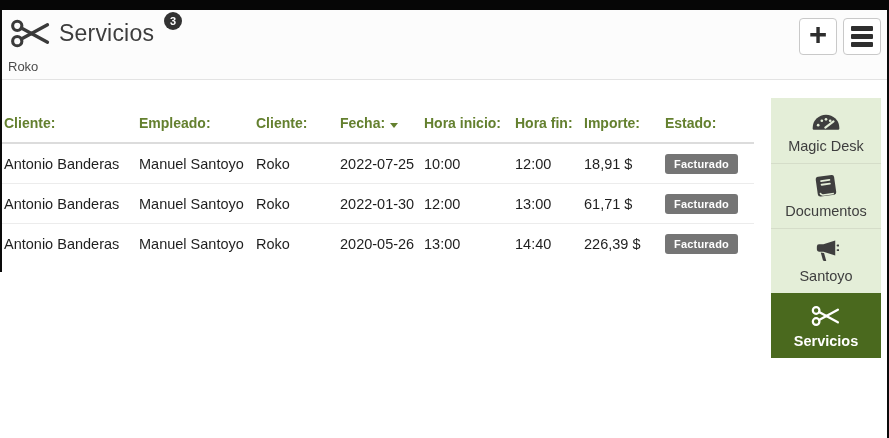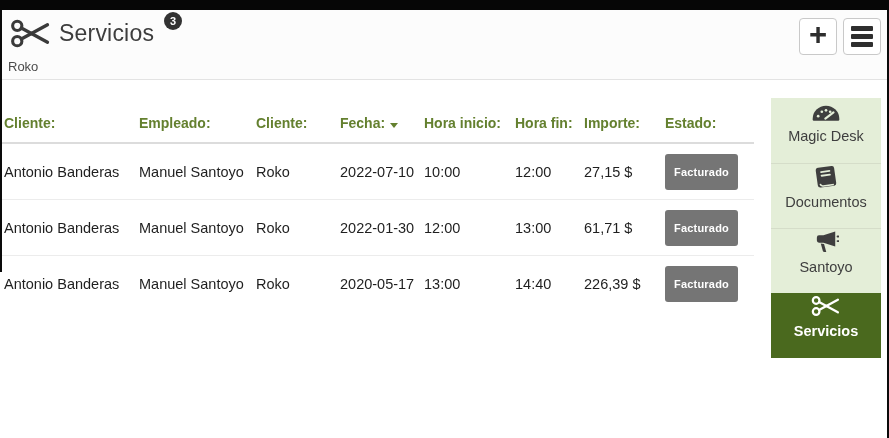--- a/index.html
+++ b/index.html
@@ -52,28 +52,28 @@
     color: #1f1f1f; font-size: 14.5px; overflow: hidden; white-space: nowrap;
   }
   table.services tr:last-child td { border-bottom: none; }
   .sort-caret {
     display: inline-block; margin-left: 5px; vertical-align: middle;
     width: 0; height: 0; border-left: 4px solid transparent; border-right: 4px solid transparent;
     border-top: 5px solid #64802f; transform: translateY(1px);
   }
   .status-badge {
     display: inline-block; background: #757575; color: #fff;
-    font-size: 11px; font-weight: 700; padding: 12px 9px; border-radius: 3px; letter-spacing: .2px;
+    font-size: 11px; font-weight: 700; padding: 4px 9px; border-radius: 3px; letter-spacing: .2px;
   }
 
   
   .sidebar { position: absolute; top: 98px; right: 8px; width: 110px; z-index: 4; }
   .side-item {
     height: 65px; background: #e4eed8; color: #3e3e3e;
-    display: flex; flex-direction: column; align-items: center; 
+    display: flex; flex-direction: column; align-items: center; justify-content: center;
     gap: 4px; cursor: pointer;
   }
   .side-item + .side-item { border-top: 1px solid #d5ddc9; }
   .side-icon { height: 26px; display: flex; align-items: center; justify-content: center; }
   .side-icon svg { display: block; }
   .side-label { font-size: 14.5px; }
   .side-item.active { background: #4a691e; color: #ffffff; border-top: none; }
   .side-item.active .side-label { font-weight: 700; }
 </style>
 </head>
@@ -134,41 +134,41 @@
         <th>Hora fin:</th>
         <th>Importe:</th>
         <th>Estado:</th>
       </tr>
     </thead>
     <tbody>
       <tr>
         <td>Antonio Banderas</td>
         <td>Manuel Santoyo</td>
         <td>Roko</td>
-        <td>2022-07-10</td>
+        <td>2022-07-25</td>
         <td>10:00</td>
         <td>12:00</td>
-        <td>27,15 $</td>
+        <td>18,91 $</td>
         <td><span class="status-badge">Facturado</span></td>
       </tr>
       <tr>
         <td>Antonio Banderas</td>
         <td>Manuel Santoyo</td>
         <td>Roko</td>
         <td>2022-01-30</td>
         <td>12:00</td>
         <td>13:00</td>
         <td>61,71 $</td>
         <td><span class="status-badge">Facturado</span></td>
       </tr>
       <tr>
         <td>Antonio Banderas</td>
         <td>Manuel Santoyo</td>
         <td>Roko</td>
-        <td>2020-05-17</td>
+        <td>2020-05-26</td>
         <td>13:00</td>
         <td>14:40</td>
         <td>226,39 $</td>
         <td><span class="status-badge">Facturado</span></td>
       </tr>
     </tbody>
   </table>
 </main>
 
 <nav class="sidebar">

